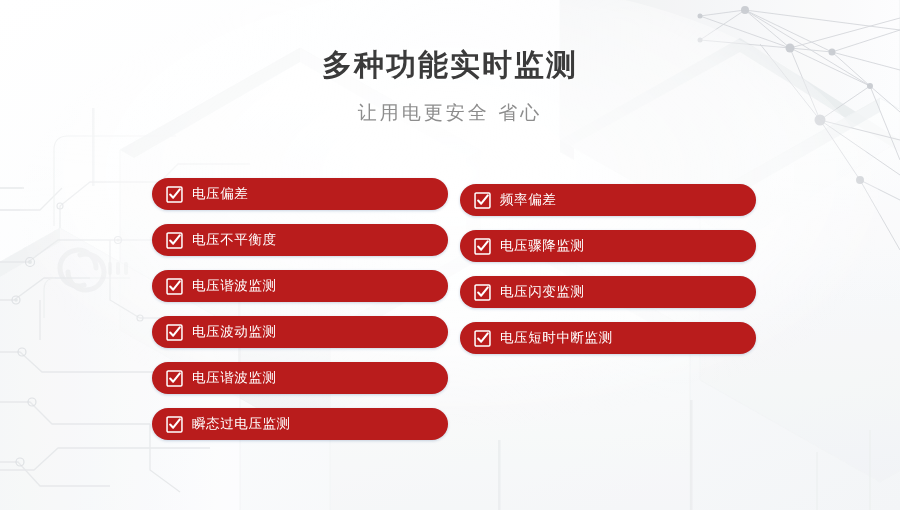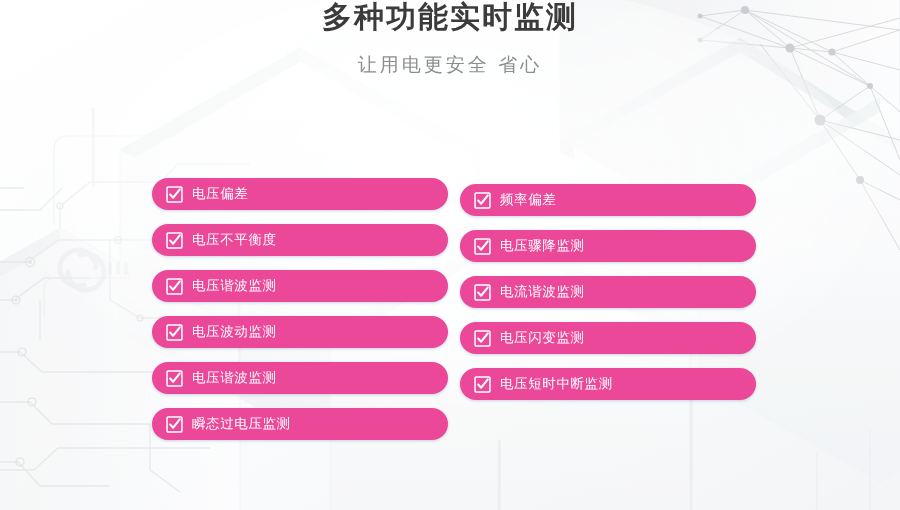--- a/index.html
+++ b/index.html
@@ -35,20 +35,21 @@
   }
 
   #header {
     position: absolute;
     top: 0; left: 0;
     width: 900px;
     text-align: center;
   }
 
   #page-title {
+    margin-top: 48px;
     font-size: 30px;
     font-weight: 700;
     color: #3b3b3b;
     letter-spacing: 2px;
     line-height: 1.15;
     text-shadow: 0 1px 0 rgba(255,255,255,0.9);
   }
 
   #page-subtitle {
     margin-top: 19px;
@@ -74,21 +75,21 @@
   }
   .feature-column.col-left  { left: 0px; }
   .feature-column.col-right { left: 308px; top: 6px; }
 
   .feature-pill {
     position: relative;
     width: 296px;
     height: 32px;
     margin-bottom: 14px;
     border-radius: 16px;
-    background: #ec4899;
+    background: #b91c1c;
     display: flex;
     align-items: center;
     padding-left: 14px;
     box-shadow: 0 1px 3px rgba(20,70,130,0.22);
   }
   .feature-pill:last-child { margin-bottom: 12px; }
 
   .check-icon {
     flex: 0 0 auto;
     width: 17px;
@@ -329,27 +330,20 @@
       </div>
 
       <div class="feature-pill">
         <svg class="check-icon" viewBox="0 0 18 18">
           <rect x="1.1" y="1.1" width="15.8" height="15.8" rx="1.2" fill="none" stroke="#ffffff" stroke-width="1.6"></rect>
           <path d="M4.4 9.1 L7.6 12.4 L14.6 3.5" fill="none" stroke="#ffffff" stroke-width="2.2" stroke-linecap="round" stroke-linejoin="round"></path>
         </svg>
         <span class="feature-label">电压骤降监测</span>
       </div>
 
-      <div class="feature-pill">
-        <svg class="check-icon" viewBox="0 0 18 18">
-          <rect x="1.1" y="1.1" width="15.8" height="15.8" rx="1.2" fill="none" stroke="#ffffff" stroke-width="1.6"></rect>
-          <path d="M4.4 9.1 L7.6 12.4 L14.6 3.5" fill="none" stroke="#ffffff" stroke-width="2.2" stroke-linecap="round" stroke-linejoin="round"></path>
-        </svg>
-        <span class="feature-label">电流谐波监测</span>
-      </div>
 
       <div class="feature-pill">
         <svg class="check-icon" viewBox="0 0 18 18">
           <rect x="1.1" y="1.1" width="15.8" height="15.8" rx="1.2" fill="none" stroke="#ffffff" stroke-width="1.6"></rect>
           <path d="M4.4 9.1 L7.6 12.4 L14.6 3.5" fill="none" stroke="#ffffff" stroke-width="2.2" stroke-linecap="round" stroke-linejoin="round"></path>
         </svg>
         <span class="feature-label">电压闪变监测</span>
       </div>
 
 

